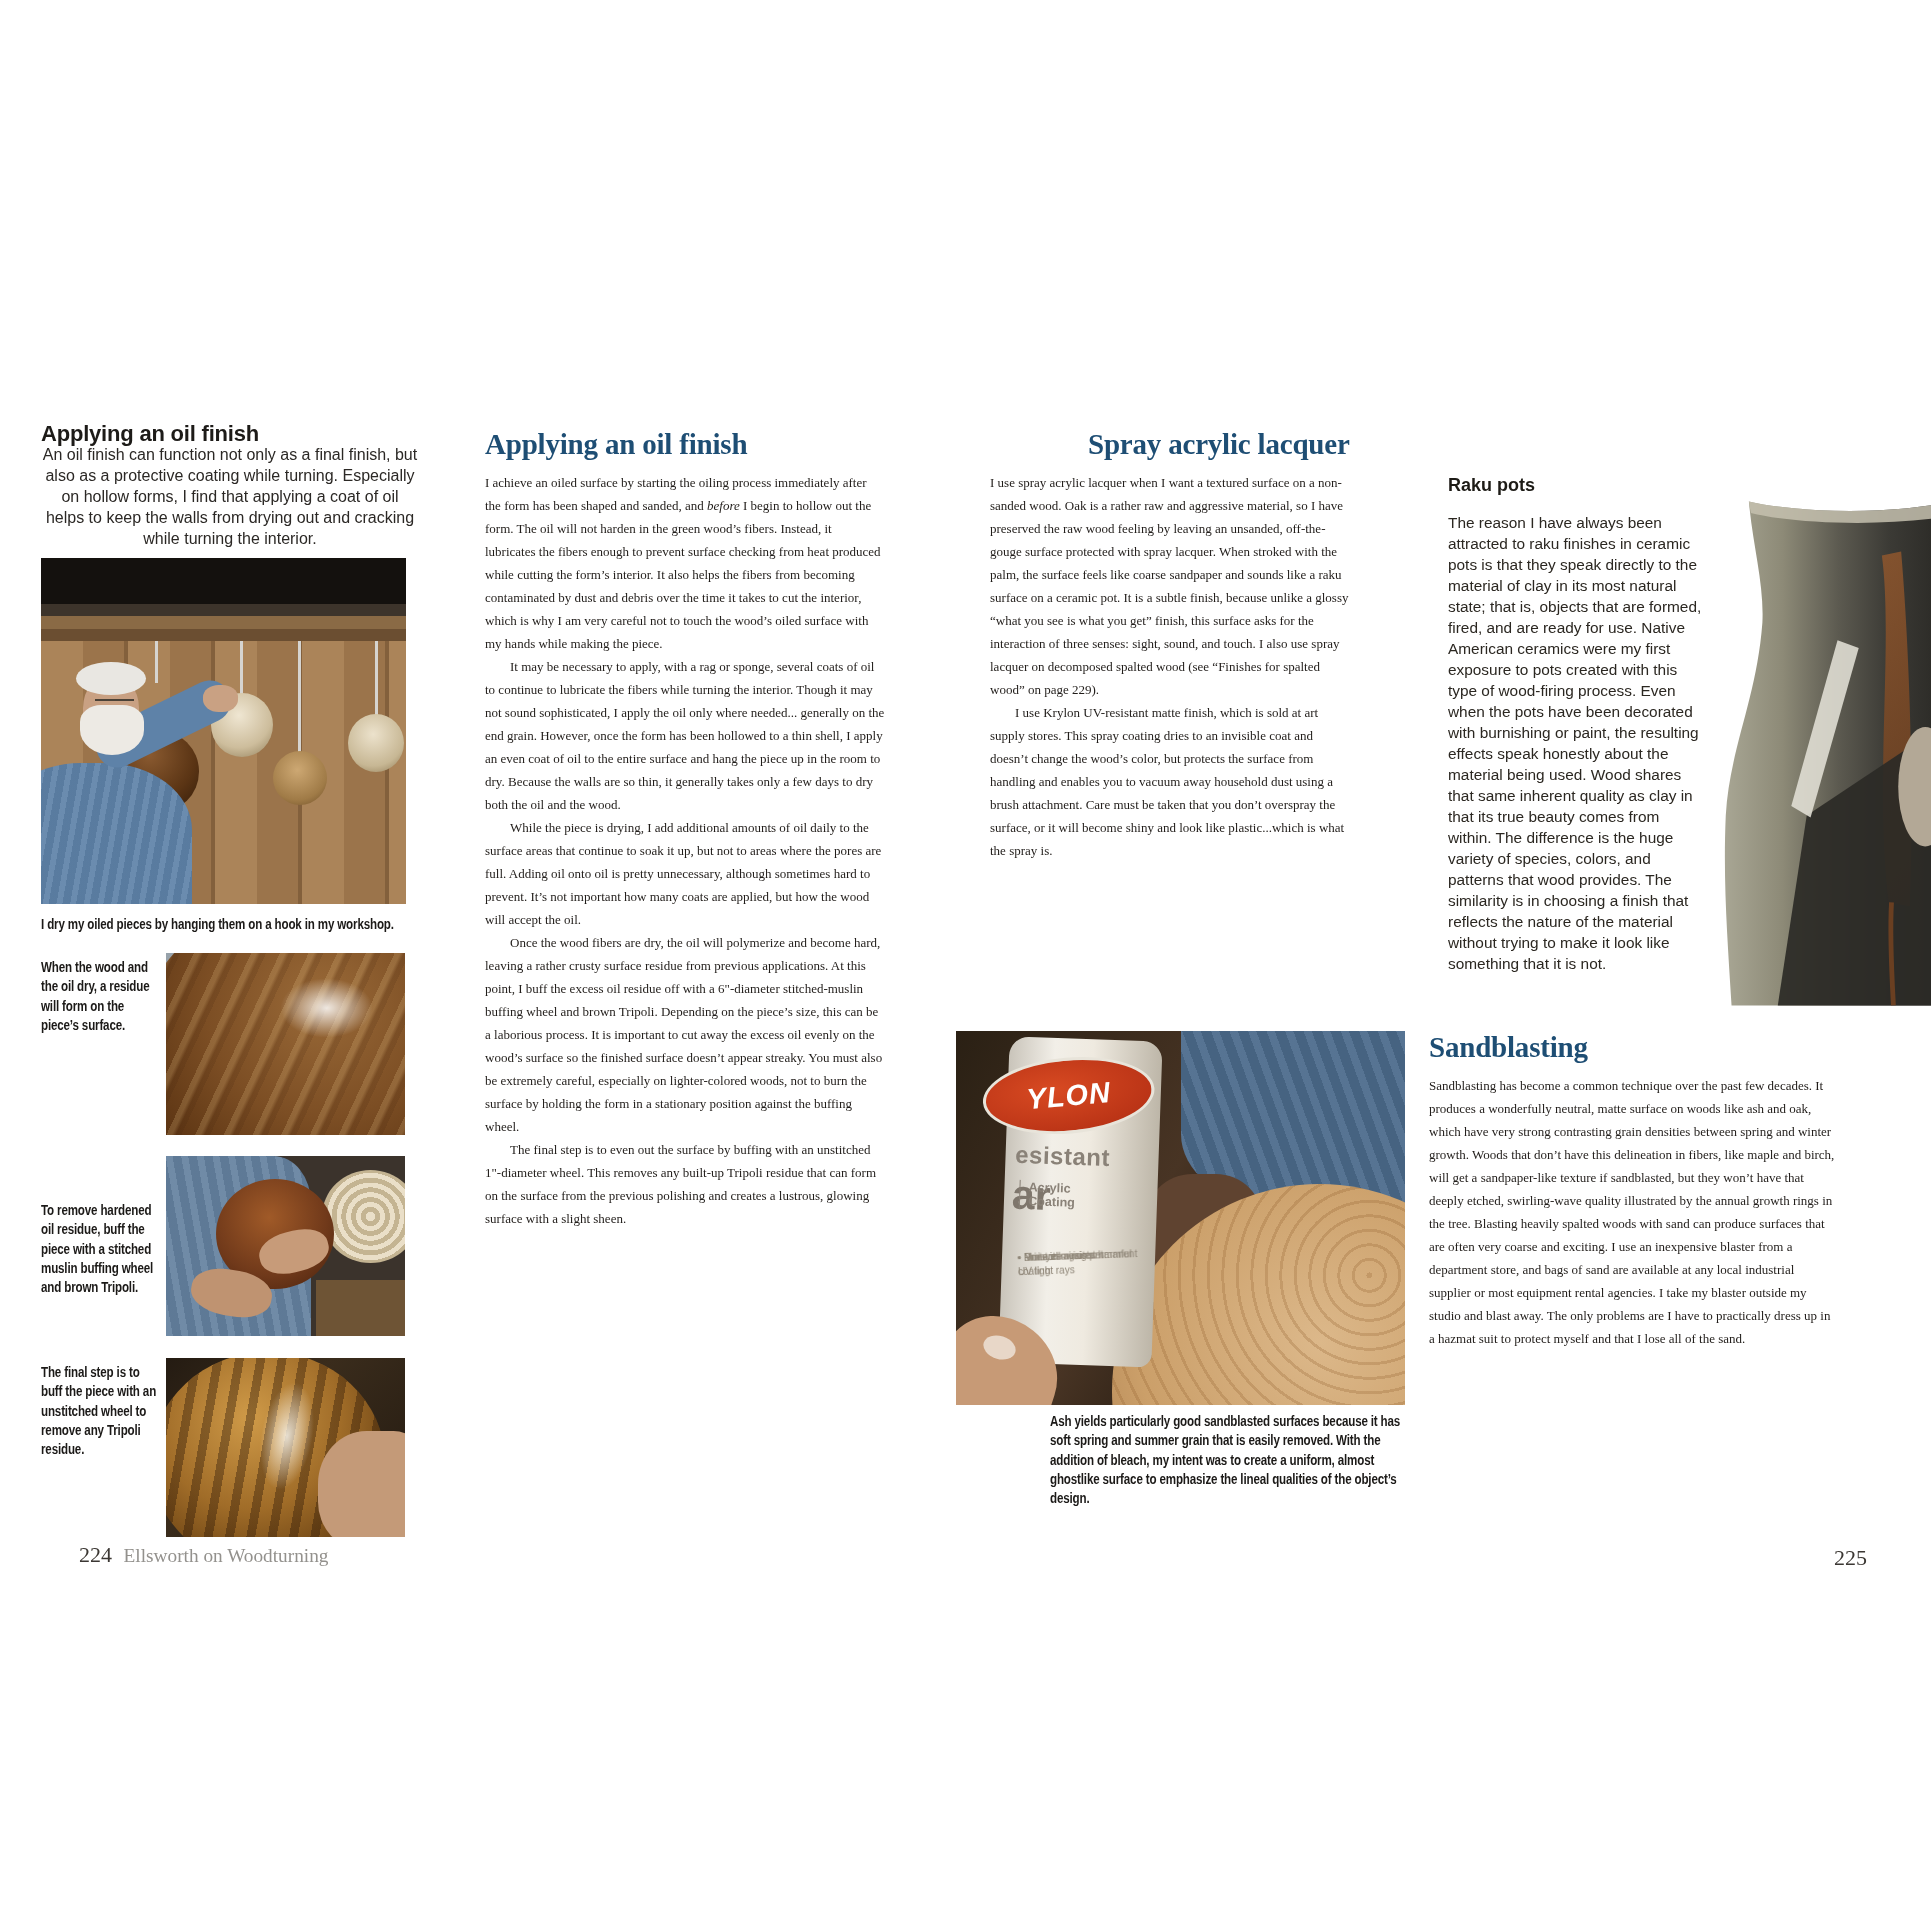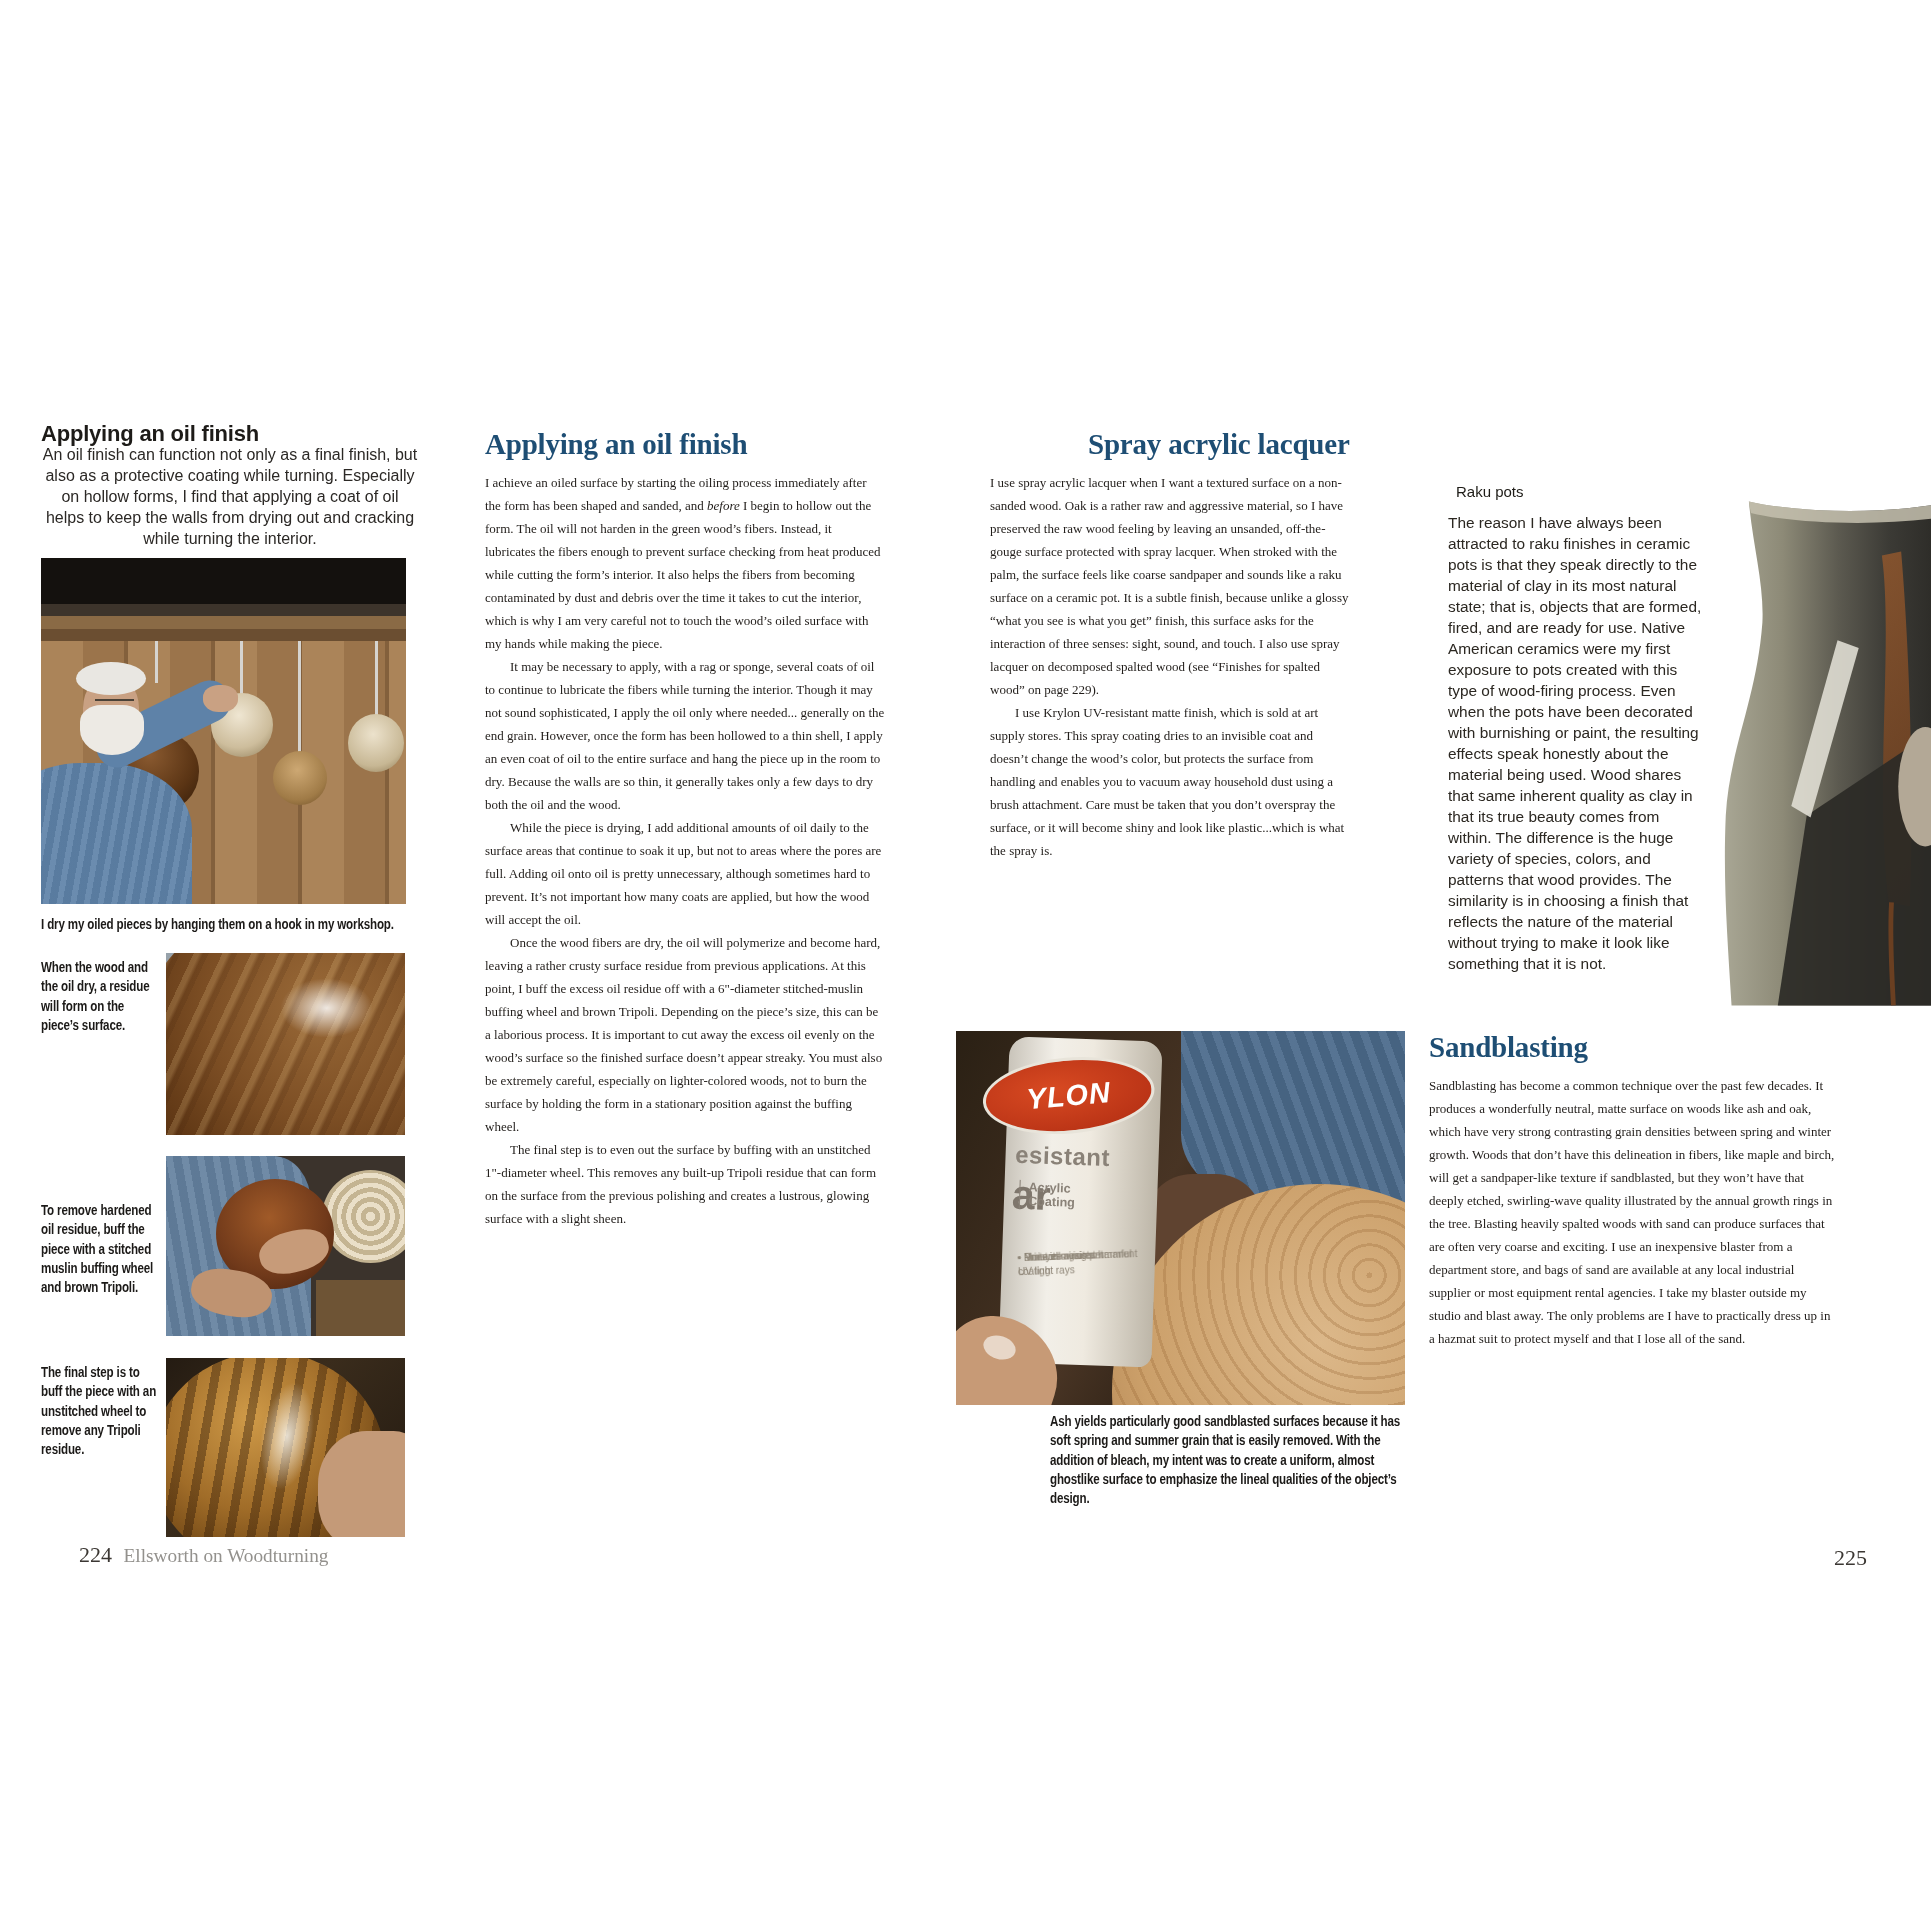--- a/index.html
+++ b/index.html
@@ -10,21 +10,21 @@
 
   
   .left-panel{left:0;top:352;width:467;height:1293;background:#e9e6df;}
   .navy-bar{left:1468;top:440;width:532;height:26;background:#1c4666;}
   .tan-box{left:1468;top:466;width:532;height:576;background:#d4c7a6;}
 
   
   .h-blue{font-family:"Liberation Serif",serif;font-weight:700;color:#1e4e74;
           font-size:29px;letter-spacing:-0.2px;margin:0;}
   .side-head{font-weight:700;font-size:22px;color:#1d1b18;letter-spacing:-0.2px;margin:0;}
-  .raku-head{font-weight:400;font-size:15px;color:#1d1b16;margin:8px;}
+  .raku-head{font-weight:700;font-size:18px;color:#1d1b16;margin:0;}
 
   
   .body-serif{font-family:"Liberation Serif",serif;font-size:13px;line-height:23px;color:#211d1a;}
   .body-serif p{margin:0;}
   .body-serif p.ind{text-indent:25px;}
   .it{font-style:italic;}
   .side-intro{font-size:16px;line-height:21px;color:#2b2825;}
   .raku-body{font-size:15.4px;line-height:21px;color:#2b2721;}
 
   

